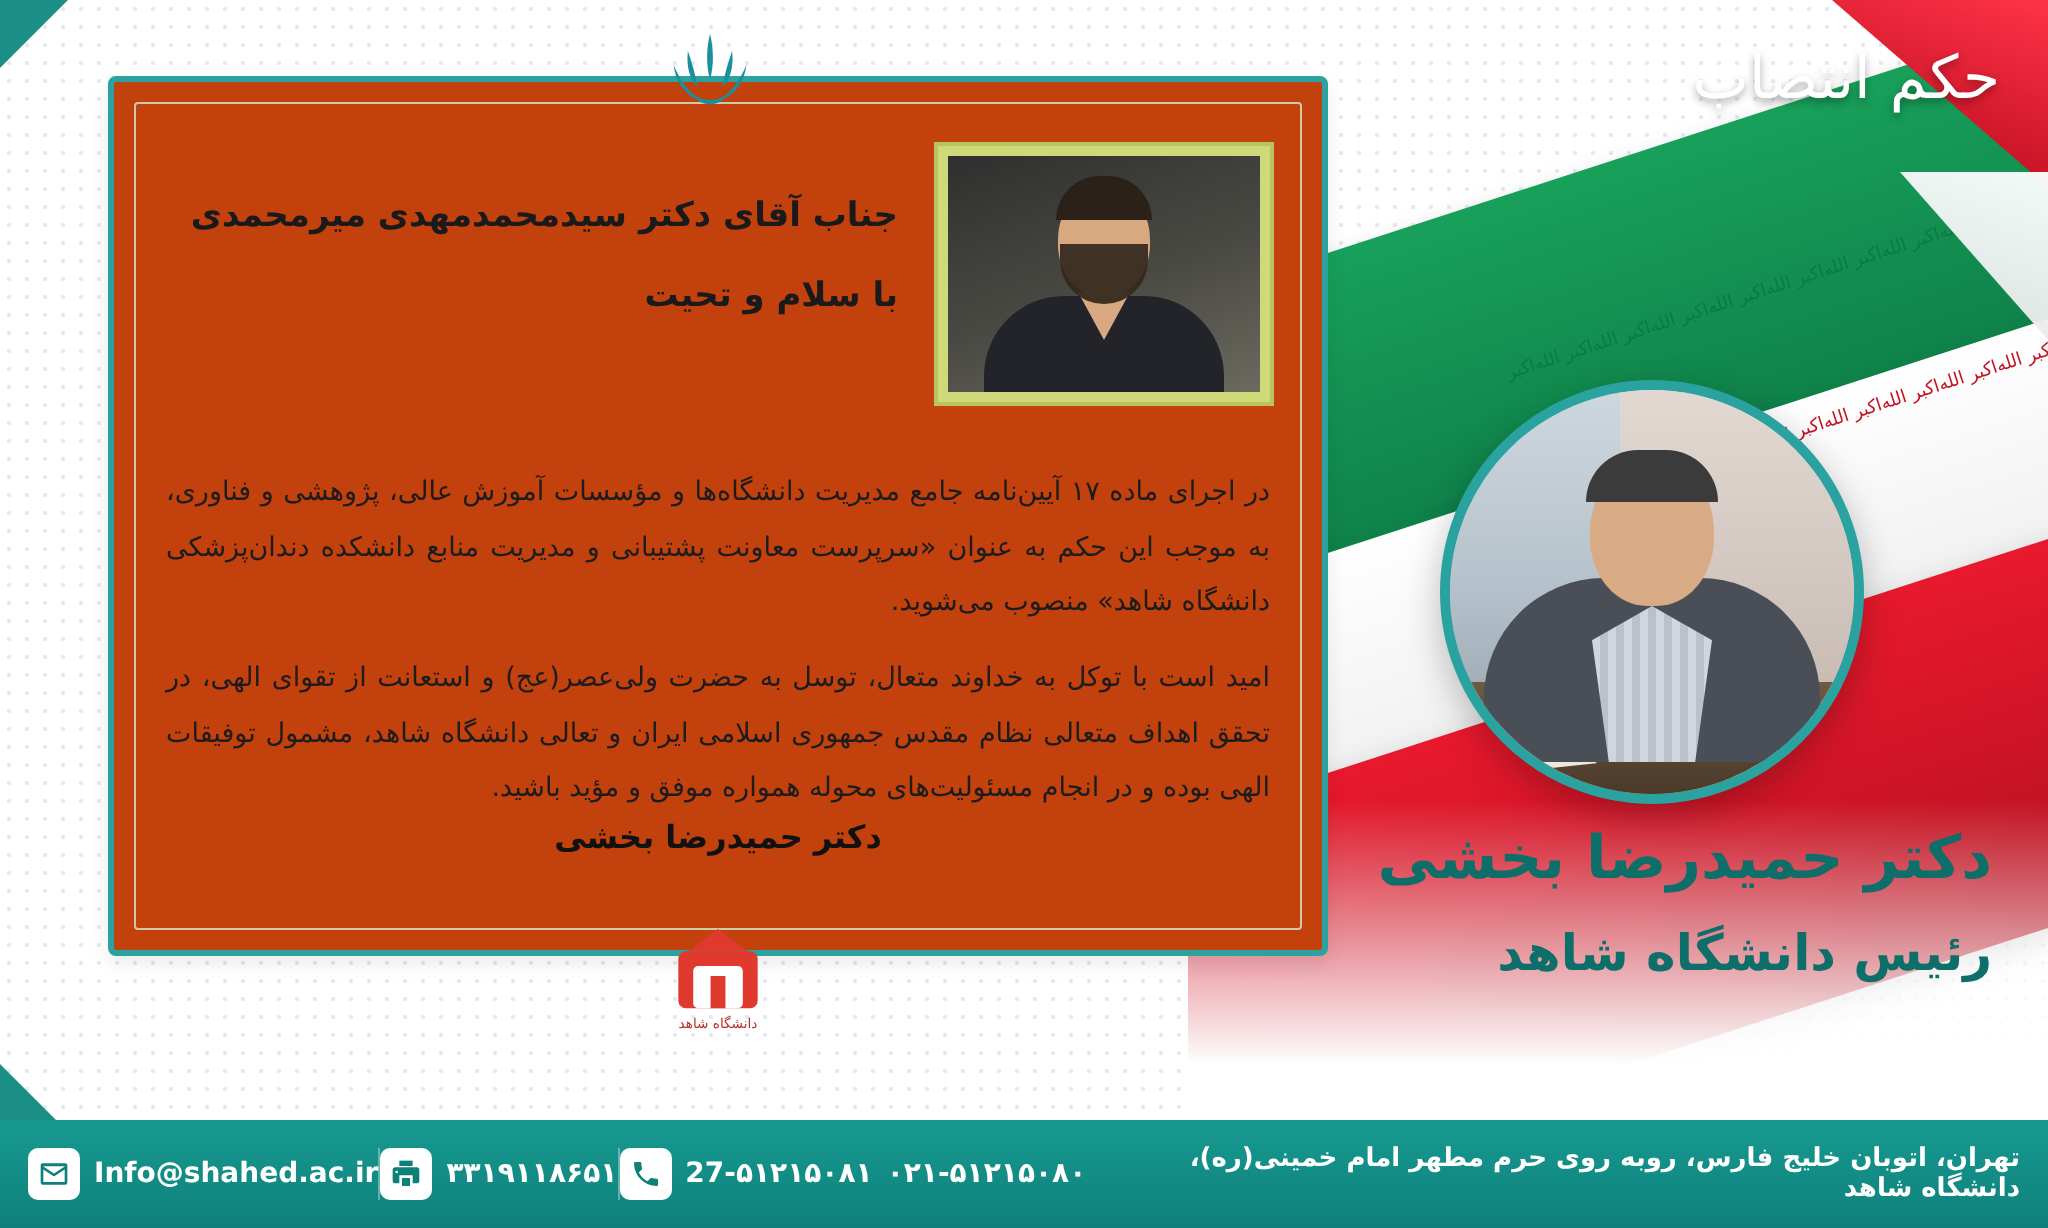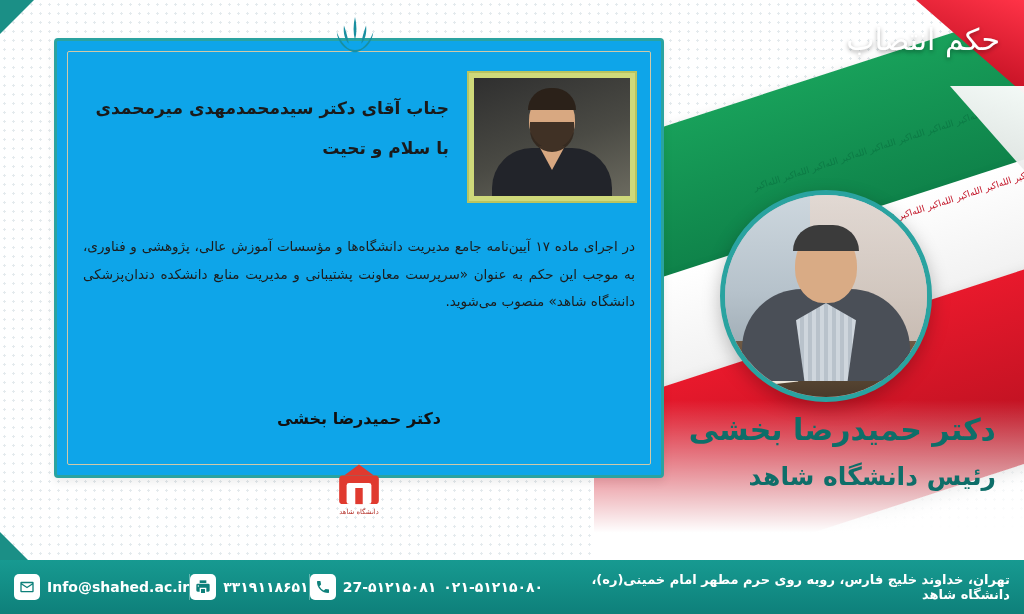--- a/index.html
+++ b/index.html
@@ -126,21 +126,21 @@
     top: 12px; left: 331px;
     width: 48px; height: 52px;
     z-index: 25;
   }
 
   
   .card {
     position: absolute;
     top: 38px; left: 54px;
     width: 610px; height: 440px;
-    background: #0ea5e9;
+    background: #c2410c;
     border: 3px solid #2aa3a0;
     border-radius: 4px;
     box-shadow: 0 4px 10px rgba(0,0,0,.08);
     z-index: 15;
   }
   .card-inner {
     position: absolute; inset: 10px;
     border: 1px solid #cfc9a8;
     border-radius: 2px;
     pointer-events: none;
@@ -409,20 +409,21 @@
       </div>
     </div>
 
     <div class="salutation">
       <div class="salut-name">جناب آقای دکتر سیدمحمدمهدی میرمحمدی</div>
       <div class="salut-greet">با سلام و تحیت</div>
     </div>
 
     <div class="body-text">
       <p>در اجرای ماده ۱۷ آیین‌نامه جامع مدیریت دانشگاه‌ها و مؤسسات آموزش عالی، پژوهشی و فناوری، به موجب این حکم به عنوان «سرپرست معاونت پشتیبانی و مدیریت منابع دانشکده دندان‌پزشکی دانشگاه شاهد» منصوب می‌شوید.</p>
+      <p>امید است با توکل به خداوند متعال، توسل به حضرت ولی‌عصر(عج) و استعانت از تقوای الهی، در تحقق اهداف متعالی نظام مقدس جمهوری اسلامی ایران و تعالی دانشگاه شاهد، مشمول توفیقات الهی بوده و در انجام مسئولیت‌های محوله همواره موفق و مؤید باشید.</p>
     </div>
 
     <div class="signature">دکتر حمیدرضا بخشی</div>
 
     <div class="uni-logo">
       <svg viewBox="0 0 100 100" width="62" height="62" aria-hidden="true">
         <rect x="18" y="30" width="64" height="46" rx="6" fill="#e03a2f"></rect>
         <rect x="30" y="42" width="40" height="34" rx="4" fill="#ffffff"></rect>
         <path d="M50 12 L74 30 L26 30 Z" fill="#e03a2f"></path>
         <rect x="44" y="50" width="12" height="26" fill="#e03a2f"></rect>
@@ -441,21 +442,21 @@
     <div class="pt-shirt"></div>
     <div class="pt-head"></div>
     <div class="pt-hair"></div>
   </div>
 
   <div class="rector-name">دکتر حمیدرضا بخشی</div>
   <div class="rector-title">رئیس دانشگاه شاهد</div>
 
   <div class="footer">
 
-    <div class="foot-addr">تهران، خداوند خلیج فارس، روبه روی حرم مطهر امام خمینی(ره)، دانشگاه شاهد</div>
+    <div class="foot-addr">تهران، اتوبان خلیج فارس، روبه روی حرم مطهر امام خمینی(ره)، دانشگاه شاهد</div>
 
     <div class="foot-left">
       <div class="foot-item">
         <span class="ficon">
           <svg viewBox="0 0 24 24" width="16" height="16" fill="currentColor" aria-hidden="true">
             <path d="M2 5h20v14H2z" fill="none"></path>
             <path d="M2 5.5A1.5 1.5 0 0 1 3.5 4h17A1.5 1.5 0 0 1 22 5.5v13A1.5 1.5 0 0 1 20.5 20h-17A1.5 1.5 0 0 1 2 18.5v-13zm2 .7v.2l8 5.2 8-5.2v-.2H4zm16 2.5-7.46 4.85a1 1 0 0 1-1.08 0L4 8.7V18h16V8.7z"></path>
           </svg>
         </span>
         <span>Info@shahed.ac.ir</span>

